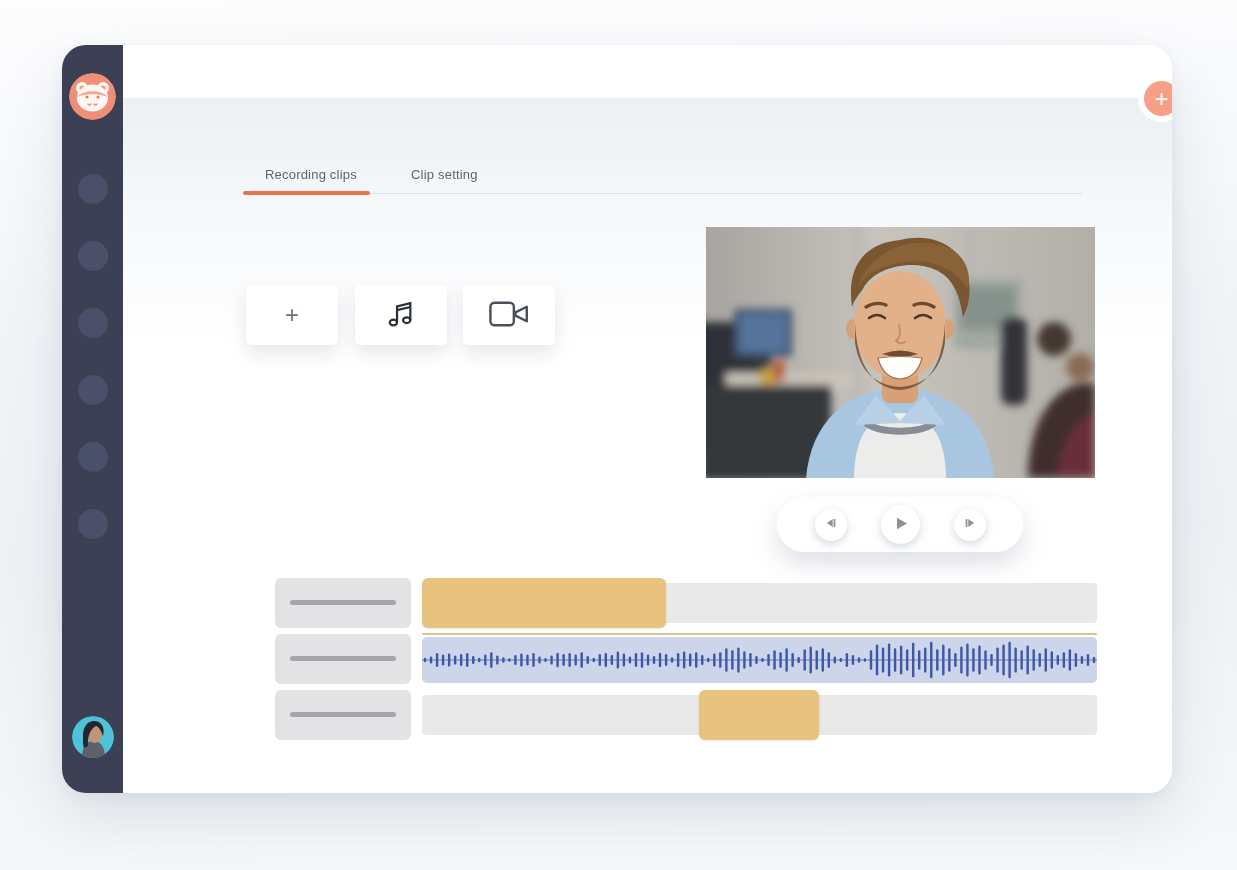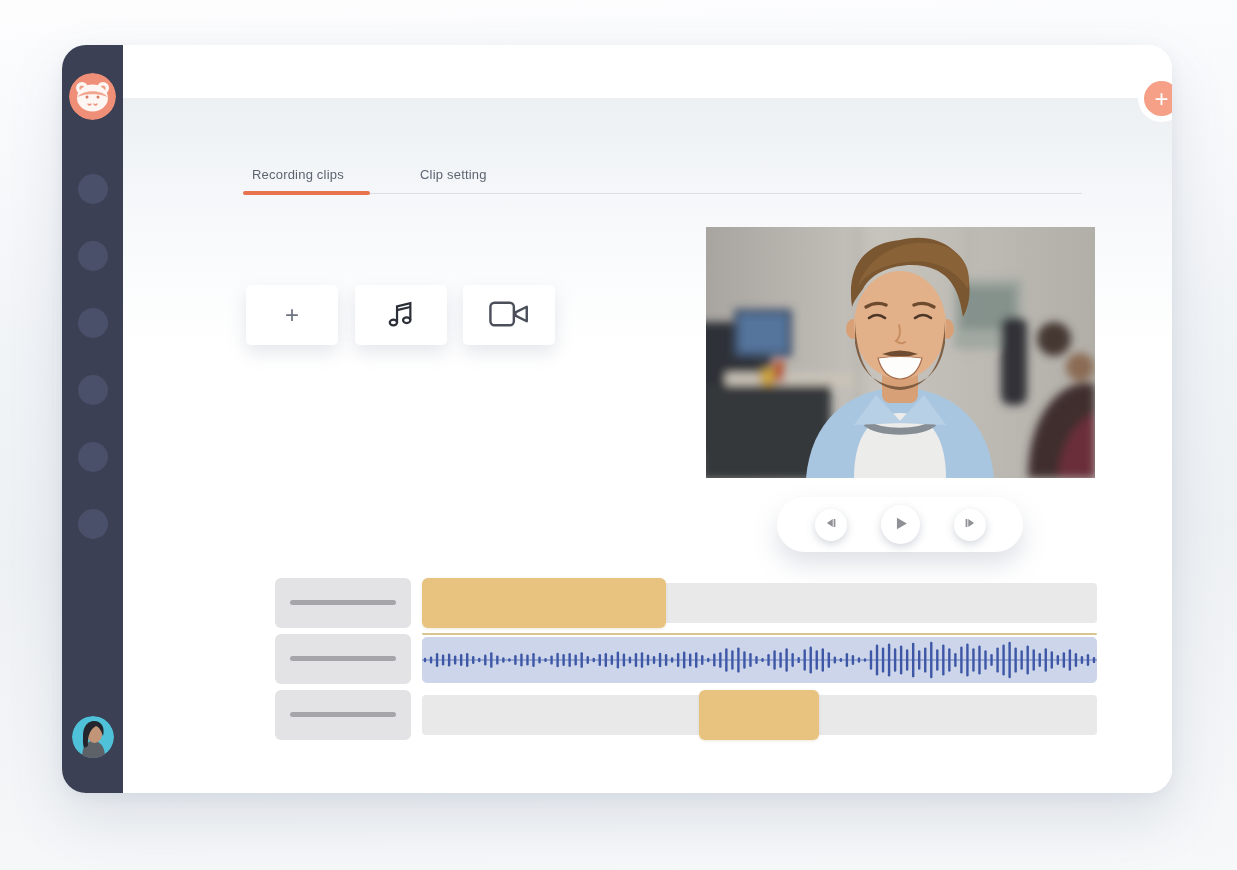--- a/index.html
+++ b/index.html
@@ -48,22 +48,22 @@
     position:absolute; left:1021px; top:36px; width:35px; height:35px; border-radius:50%;
     background:#f5a087; border:none; color:#ffffff; font-size:24px; font-weight:300;
     line-height:33px; text-align:center; cursor:pointer; padding:0;
     font-family:"Liberation Sans", sans-serif;
   }
   
   .tab {
     position:absolute; top:122px; font-size:13px; color:#5c6472; letter-spacing:.2px;
     cursor:pointer; background:none; border:none; font-family:"Liberation Sans", sans-serif;
   }
-  .tab-recording { left:129px;text-align:right; }
-  .tab-clip { left:297px; }
+  .tab-recording { left:142px;text-align:right; }
+  .tab-clip { left:288px; }
   .tab-divider { position:absolute; left:120px; top:148px; width:839px; height:1px; background:#dcdfe3; }
   .tab-underline { position:absolute; left:120px; top:146px; width:127px; height:4px; border-radius:2px; background:#e8734f; }
   
   .tool-btn {
     position:absolute; top:240px; width:92px; height:60px; background:#ffffff;
     border:none; border-radius:5px; box-shadow:0 8px 18px rgba(125,135,155,0.20);
     display:flex; align-items:center; justify-content:center; cursor:pointer;
   }
   .tool-btn.b1 { left:123px; font-size:24px; color:#6b7280; font-weight:300; font-family:"Liberation Sans", sans-serif; }
   .tool-btn.b2 { left:232px; }

